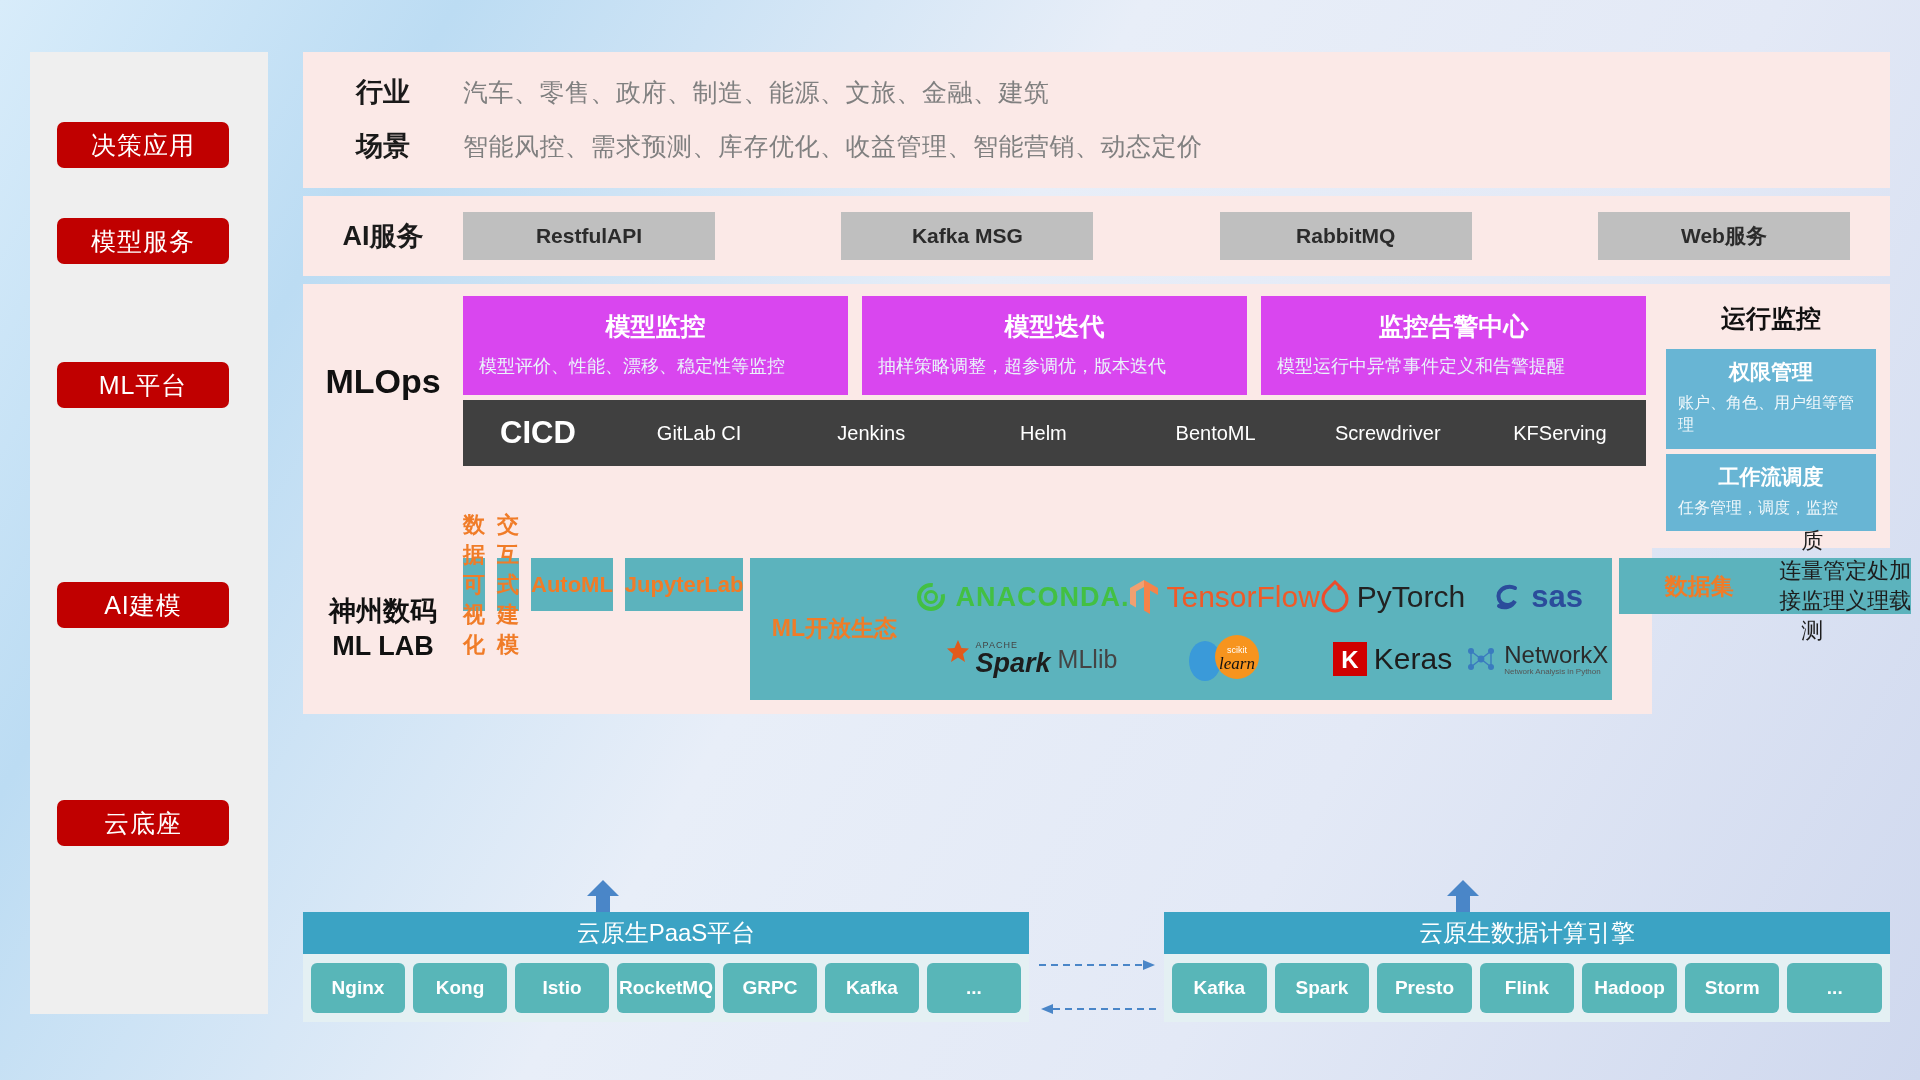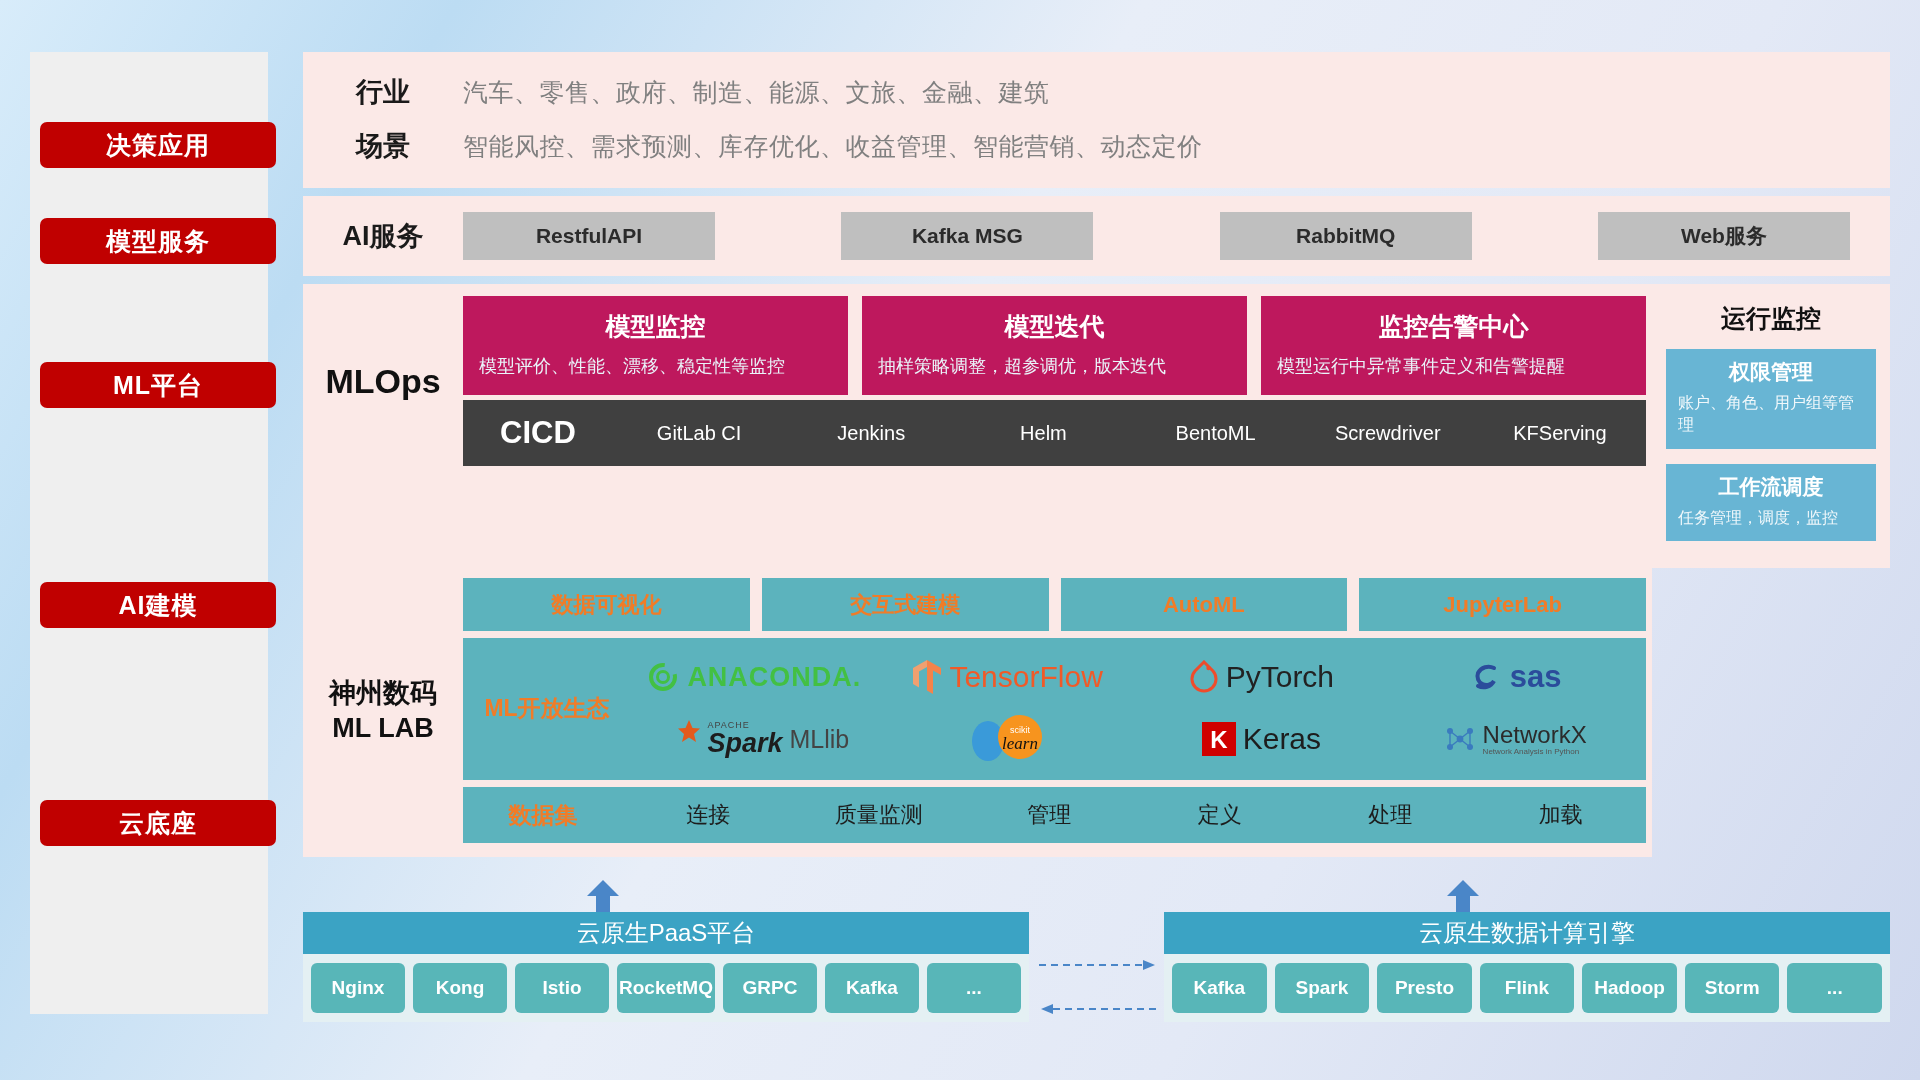--- a/index.html
+++ b/index.html
@@ -16,23 +16,23 @@
   
   #left-rail {
     position: absolute; left: 30px; top: 52px;
     width: 238px; height: 962px;
     background: #efefef;
     display: flex; flex-direction: column;
     align-items: center;
   }
   .rail-chip {
     position: absolute;
-    left: 10px; width: 236px; height: 46px;
+    left: 27px; width: 172px; height: 46px;
     background: #c00000; border-radius: 7px;
-    color: #fff; font-weight: bold; font-size: 25px;
+    color: #fff; font-weight: normal; font-size: 25px;
     display: flex; align-items: center; justify-content: center;
     letter-spacing: 1px;
   }
 
   
   #main { position: absolute; left: 303px; top: 52px; width: 1587px; }
 
   .band { background: #fbe9e7; width: 100%; }
 
   
@@ -55,48 +55,48 @@
   }
 
   
   #row-mlops { margin-top: 8px; display: flex; gap: 0; }
   #mlops-band { width: 1349px; background: #fbe9e7; padding: 12px 0 12px 0; }
   #mlops-inner { display: flex; }
   #mlops-label { width: 160px; flex: none; display: flex; align-items: center; justify-content: center;
                  font-size: 34px; font-weight: bold; color: #111; }
   #mlops-right { flex: 1; display: flex; flex-direction: column; gap: 5px; padding-right: 6px; }
   #mlops-cards { display: flex; gap: 14px; }
-  .mlops-card { flex: 1; background: #be185d; padding: 14px 16px 16px; }
+  .mlops-card { flex: 1; background: #d946ef; padding: 14px 16px 16px; }
   .mlops-card-title { color: #fff; font-size: 25px; font-weight: bold; text-align: center; margin-bottom: 10px; }
   .mlops-card-desc { color: #eaf4fa; font-size: 18px; line-height: 1.45; }
 
   #cicd-bar { background: #404040; height: 66px; display: flex; align-items: center; }
   #cicd-title { width: 150px; flex:none; text-align: center; color: #fff; font-size: 31px; font-weight: bold; }
   #cicd-items { flex: 1; display: flex; }
   .cicd-item {
     flex: 1; color: #fff; font-size: 20px; text-align: center;
     overflow: hidden; white-space: normal; word-break: break-all;
     line-height: 1.15; max-height: 52px; padding: 0 4px;
   }
 
   
   #monitor-col { width: 238px; background: #fbe9e7; padding: 12px 14px; display: flex; flex-direction: column; }
   #monitor-title { text-align: center; font-size: 25px; font-weight: bold; color: #111; margin: 6px 0 14px; }
-  .monitor-card { background: #68b5d4; margin-bottom: 15px; padding: 9px 12px 12px; }
+  .monitor-card { background: #68b5d4; margin-bottom: 5px; padding: 9px 12px 12px; }
   .monitor-card-title { color: #fff; font-size: 21px; font-weight: bold; text-align: center; margin-bottom: 6px; }
   .monitor-card-desc { color: #f0f8fb; font-size: 16px; line-height: 1.4; }
 
   
   #row-lab { display: flex; }
   #lab-band { width: 1349px; background: #fbe9e7; padding: 10px 0 14px 0; display: flex; }
   #lab-label {
     width: 160px; flex: none; display: flex; align-items: center; justify-content: center;
     font-size: 27px; font-weight: bold; color: #111; text-align: center; line-height: 1.3;
   }
-  #lab-right { flex: 1; display: flex; flex-direction: column; gap: 7px; padding-right: 6px; }
+  #lab-right { flex: 1; display: flex; flex-direction: row; gap: 7px; padding-right: 6px; }
   #lab-tools { display: flex; gap: 12px; }
   .lab-tool {
     flex: 1; height: 53px; background: #5cb3bd;
     display: flex; align-items: center; justify-content: center;
     color: #f07c28; font-size: 22px; font-weight: bold;
   }
   #lab-eco { background: #5cb3bd; display: flex; align-items: center; padding: 8px 4px 10px; min-height: 140px; }
   #lab-eco-label { width: 160px; flex: none; text-align: center; color: #f07c28; font-size: 23px; font-weight: bold; }
   #lab-eco-logos { flex: 1; display: grid; grid-template-columns: repeat(4, 1fr); grid-auto-rows: 62px; align-items: center; justify-items: center; }
   #lab-data { background: #5cb3bd; height: 56px; display: flex; align-items: center; }

